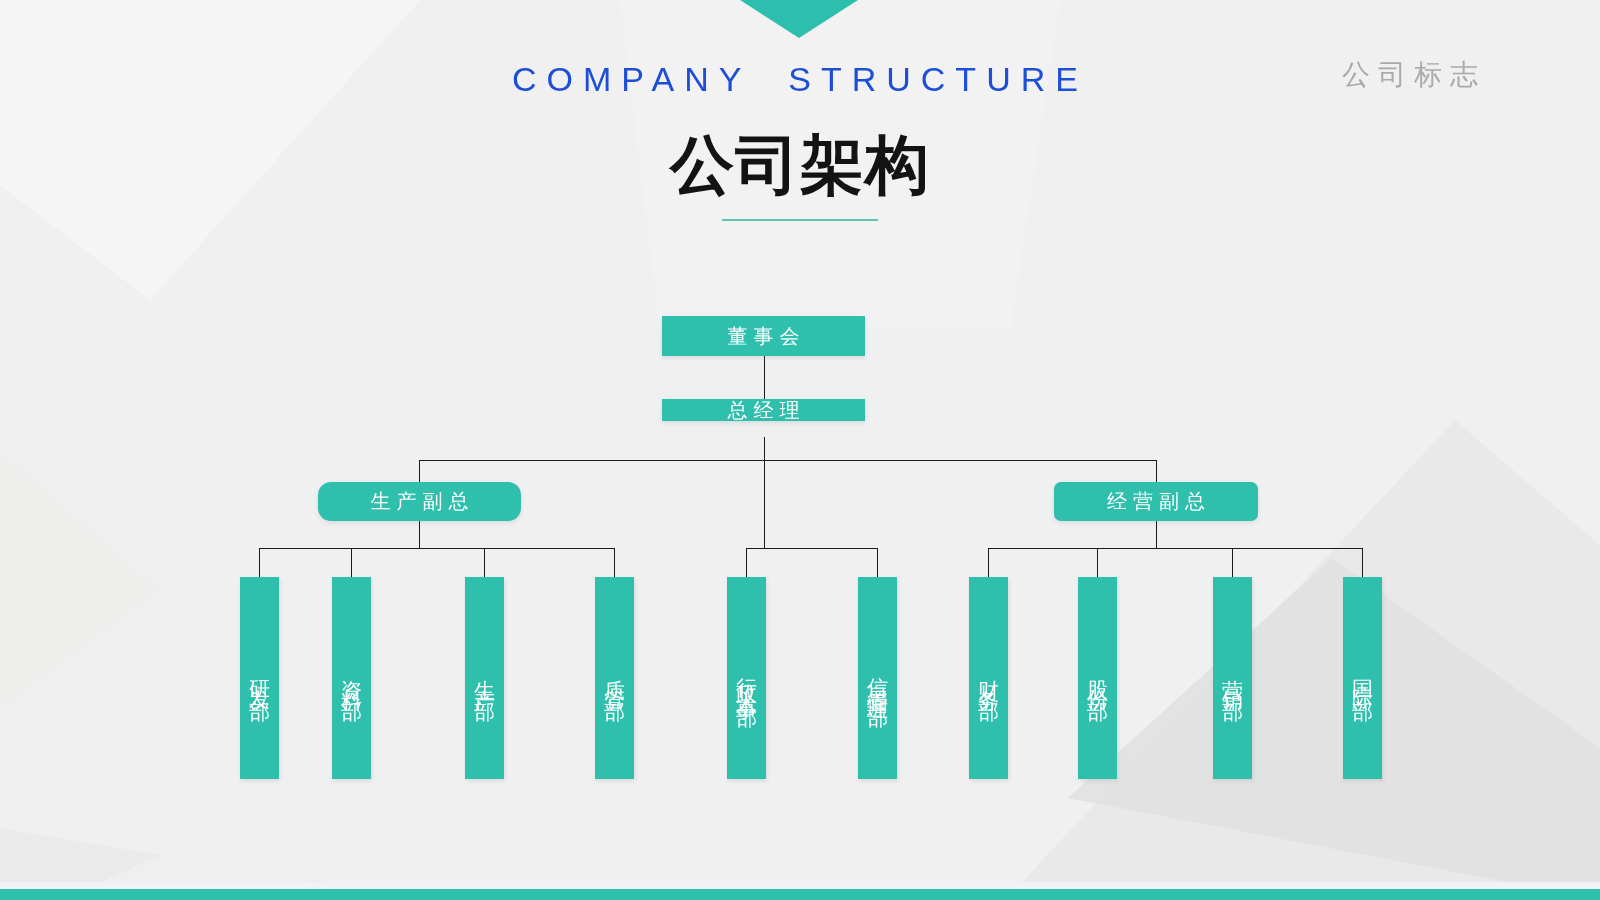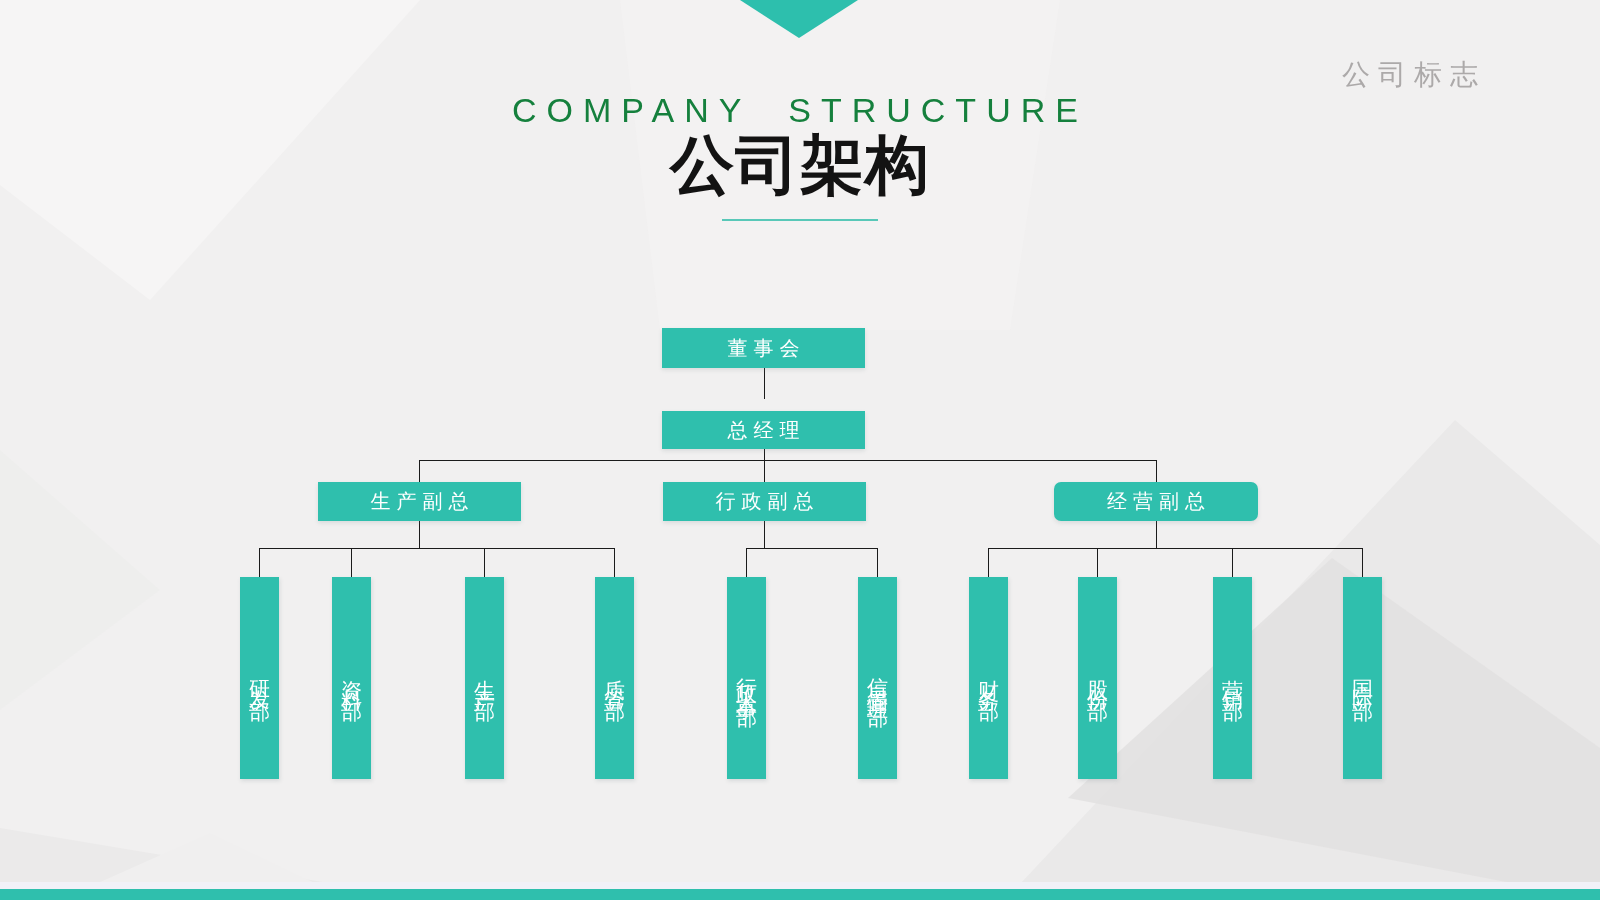--- a/index.html
+++ b/index.html
@@ -20,22 +20,22 @@
   .top-triangle{
     position:absolute;left:740px;top:0;width:118px;height:38px;
     background:#2dbfad;
     clip-path:polygon(0 0,100% 0,50% 100%);
     z-index:3;
   }
 
   
   .header{position:absolute;left:0;top:0;width:1600px;text-align:center;z-index:3;}
   .eyebrow{
-    position:absolute;left:0;top:91px;width:1600px;
-    font-size:34px;font-weight:400;color:#15803d;
+    position:absolute;left:0;top:60px;width:1600px;
+    font-size:34px;font-weight:400;color:#1d4ed8;
     letter-spacing:10px;word-spacing:18px;
   }
   .main-title{
     position:absolute;left:0;top:130px;width:1600px;
     font-size:64px;line-height:70px;font-weight:700;color:#131313;
     letter-spacing:1px;
   }
   .title-underline{
     position:absolute;left:722px;top:219px;width:156px;height:2px;
     background:#58c8b8;
@@ -48,21 +48,21 @@
 
   
   .connectors{position:absolute;left:0;top:0;z-index:1;}
   .node{
     position:absolute;z-index:2;
     background:#2fbfad;color:#ffffff;
     display:flex;align-items:center;justify-content:center;
     font-size:20px;letter-spacing:6px;text-indent:6px;
     box-shadow:0 2px 4px rgba(110,130,135,0.18);
   }
-  .node.top{width:203px;height:40px;margin-top:12px;}
+  .node.top{width:203px;height:40px;}
   .node.vp{width:203px;height:39px;}
   .dept{
     position:absolute;top:577px;width:39px;height:202px;z-index:2;
     background:#2fbfad;color:#ffffff;
     display:flex;align-items:center;justify-content:center;
     writing-mode:vertical-rl;text-orientation:upright;
     font-size:21px;letter-spacing:10px;
     box-shadow:1px 2px 4px rgba(110,130,135,0.2);
   }
 
@@ -117,24 +117,23 @@
 
       <line x1="988.5" y1="548.5" x2="1362.5" y2="548.5"></line>
       <line x1="988.5" y1="548" x2="988.5" y2="577"></line>
       <line x1="1097.5" y1="548" x2="1097.5" y2="577"></line>
       <line x1="1232.5" y1="548" x2="1232.5" y2="577"></line>
       <line x1="1362.5" y1="548" x2="1362.5" y2="577"></line>
     </g>
   </svg>
 
   <div class="node top" style="left:662px;top:316px;">董事会</div>
-  <div class="node top" style="left:662px;top:399px;height:38px;">总经理</div>
+  <div class="node top" style="left:662px;top:399px;height:22px;">总经理</div>
 
-  <div class="node vp" style="left:318px;top:482px;">生产副总</div>
-  <div class="node vp" style="left:663px;top:482px;">行政副总</div>
+  <div class="node vp" style="left:318px;top:482px;border-radius:13px;">生产副总</div>
   <div class="node vp" style="left:1054px;top:482px;width:204px;border-radius:7px;">经营副总</div>
 
   <div class="dept" style="left:240px;">研发部</div>
   <div class="dept" style="left:332px;">资料部</div>
   <div class="dept" style="left:465px;">生产部</div>
   <div class="dept" style="left:595px;">质管部</div>
 
   <div class="dept" style="left:727px;letter-spacing:7px;">行政人事部</div>
   <div class="dept" style="left:858px;letter-spacing:7px;">信息管理部</div>
 

